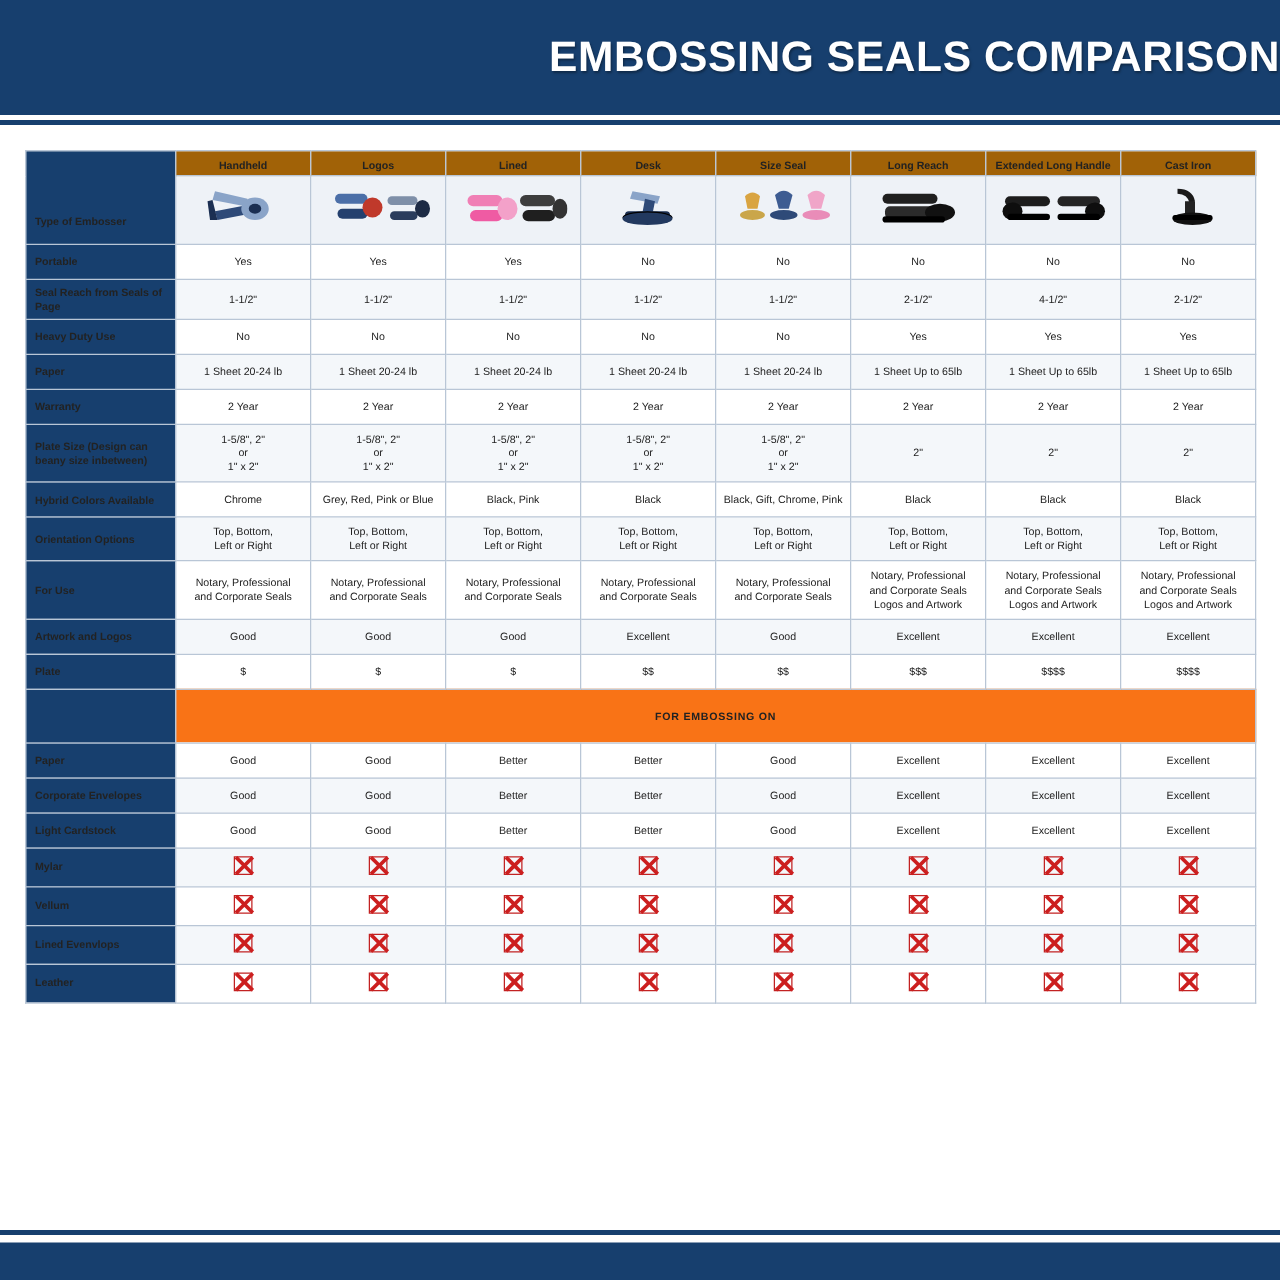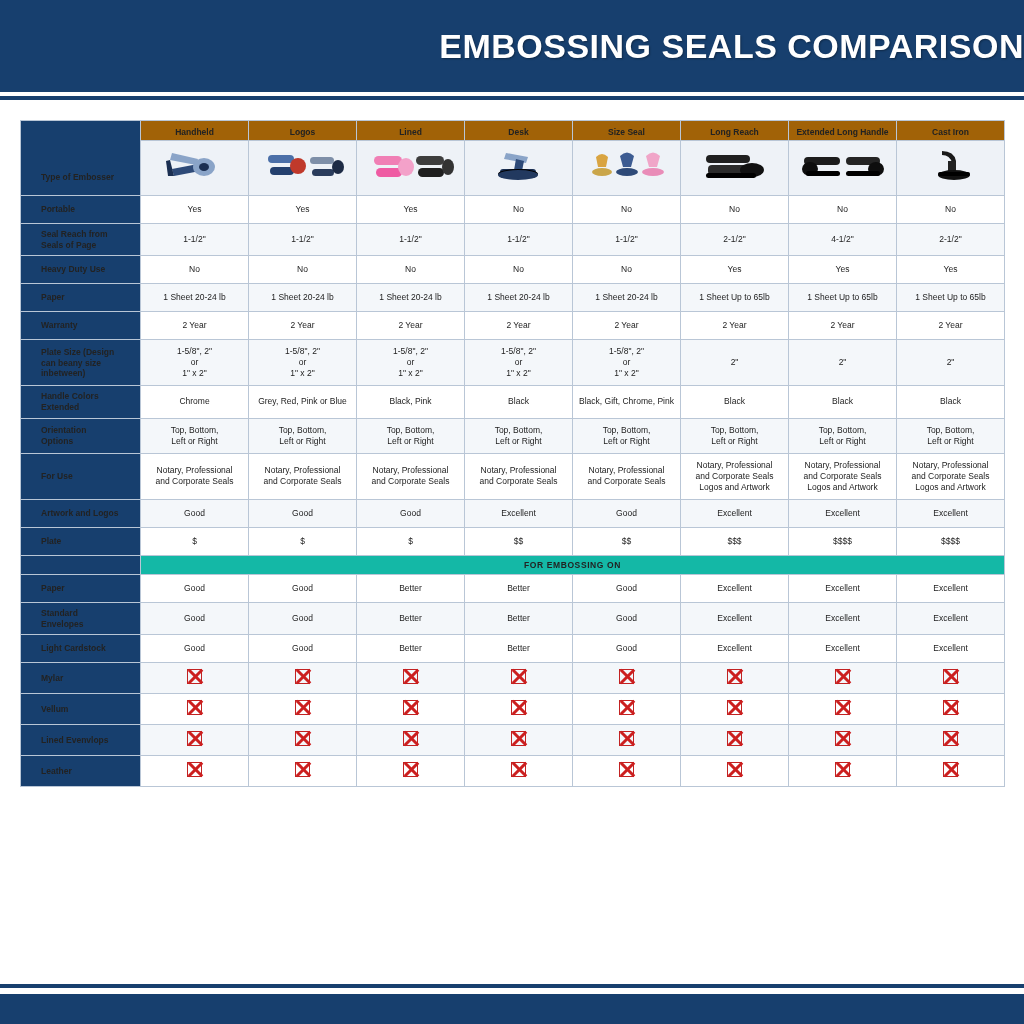--- a/index.html
+++ b/index.html
@@ -71,21 +71,21 @@
   }
   col.label-col { width: 120px; }
   col.prod-col  { width: 108px; }
 
   
   td.rowlabel {
     background: #173f6e;
     color: #ffffff;
     font-size: 9px;
     font-weight: bold;
-    padding: 5px 20px;
+    padding: 5px 7px;
     text-align: left;
     line-height: 1.25;
     border: 1px solid #173f6e;
   }
   td.rowlabel.head {
     vertical-align: bottom;
     padding-bottom: 12px;
   }
   
   th.prodhead {
@@ -110,26 +110,26 @@
     text-align: center;
     padding: 6px 3px;
     line-height: 1.3;
     background: #ffffff;
     height: 28px;
   }
   tr.alt td.cell { background: #f4f7fa; }
 
   
   td.section-banner {
-    background: #14b8a6;
+    background: #f97316;
     color: #ffffff;
     font-size: 19px;
     font-weight: bold;
     text-align: center;
-    padding: 4px 0;
+    padding: 16px 0;
     letter-spacing: 0.6px;
     border: 1px solid #173f6e;
   }
   td.section-left {
     background: #173f6e;
     border: 1px solid #173f6e;
   }
 
   
   .xmark {
@@ -340,21 +340,21 @@
             <td class="cell">1-5/8", 2"<br>or<br>1" x 2"</td>
             <td class="cell">1-5/8", 2"<br>or<br>1" x 2"</td>
             <td class="cell">1-5/8", 2"<br>or<br>1" x 2"</td>
             <td class="cell">1-5/8", 2"<br>or<br>1" x 2"</td>
             <td class="cell">1-5/8", 2"<br>or<br>1" x 2"</td>
             <td class="cell">2"</td>
             <td class="cell">2"</td>
             <td class="cell">2"</td>
           </tr>
           <tr>
-            <td class="rowlabel">Handle Colors Extended</td>
+            <td class="rowlabel">Hybrid Colors Available</td>
             <td class="cell">Chrome</td>
             <td class="cell">Grey, Red, Pink or Blue</td>
             <td class="cell">Black, Pink</td>
             <td class="cell">Black</td>
             <td class="cell">Black, Gift, Chrome, Pink</td>
             <td class="cell">Black</td>
             <td class="cell">Black</td>
             <td class="cell">Black</td>
           </tr>
           <tr class="alt">
@@ -410,21 +410,21 @@
             <td class="cell">Good</td>
             <td class="cell">Good</td>
             <td class="cell">Better</td>
             <td class="cell">Better</td>
             <td class="cell">Good</td>
             <td class="cell">Excellent</td>
             <td class="cell">Excellent</td>
             <td class="cell">Excellent</td>
           </tr>
           <tr class="alt">
-            <td class="rowlabel">Standard Envelopes</td>
+            <td class="rowlabel">Corporate Envelopes</td>
             <td class="cell">Good</td>
             <td class="cell">Good</td>
             <td class="cell">Better</td>
             <td class="cell">Better</td>
             <td class="cell">Good</td>
             <td class="cell">Excellent</td>
             <td class="cell">Excellent</td>
             <td class="cell">Excellent</td>
           </tr>
           <tr>

